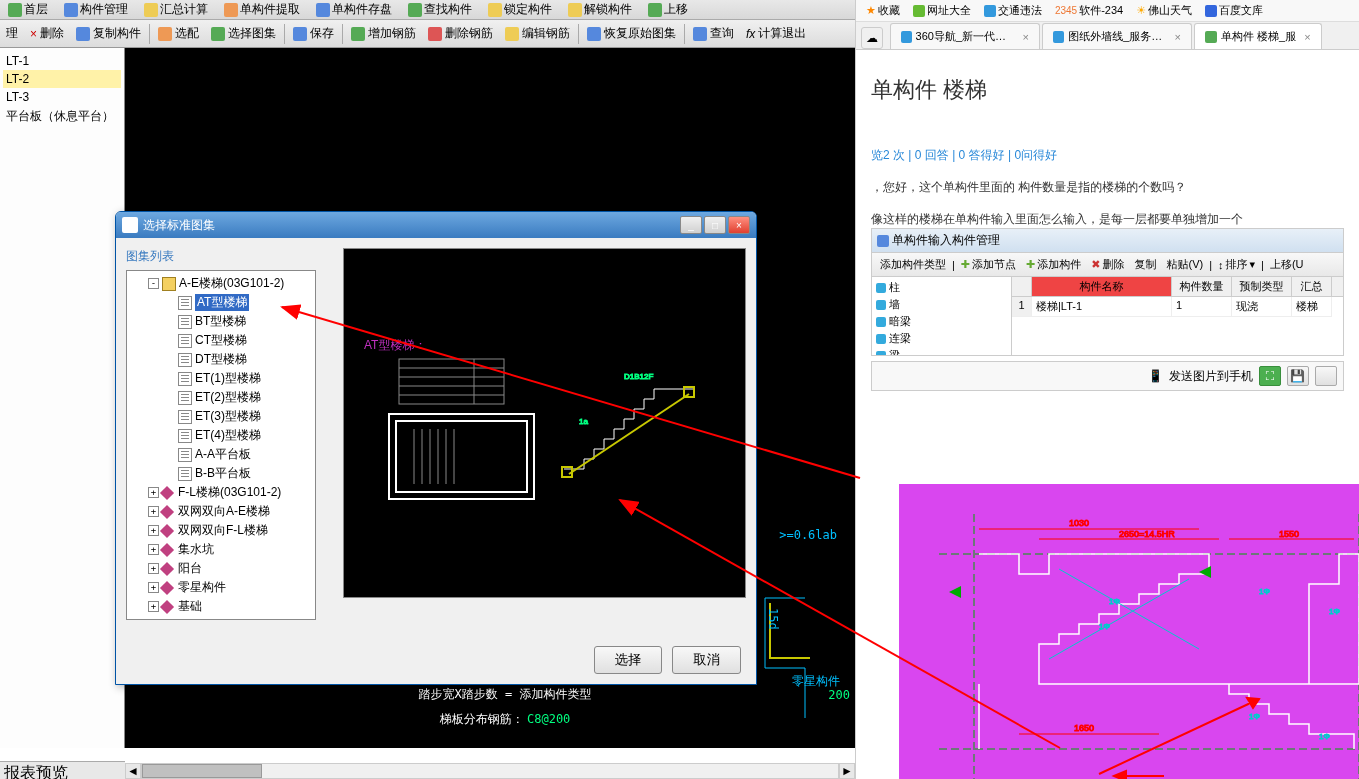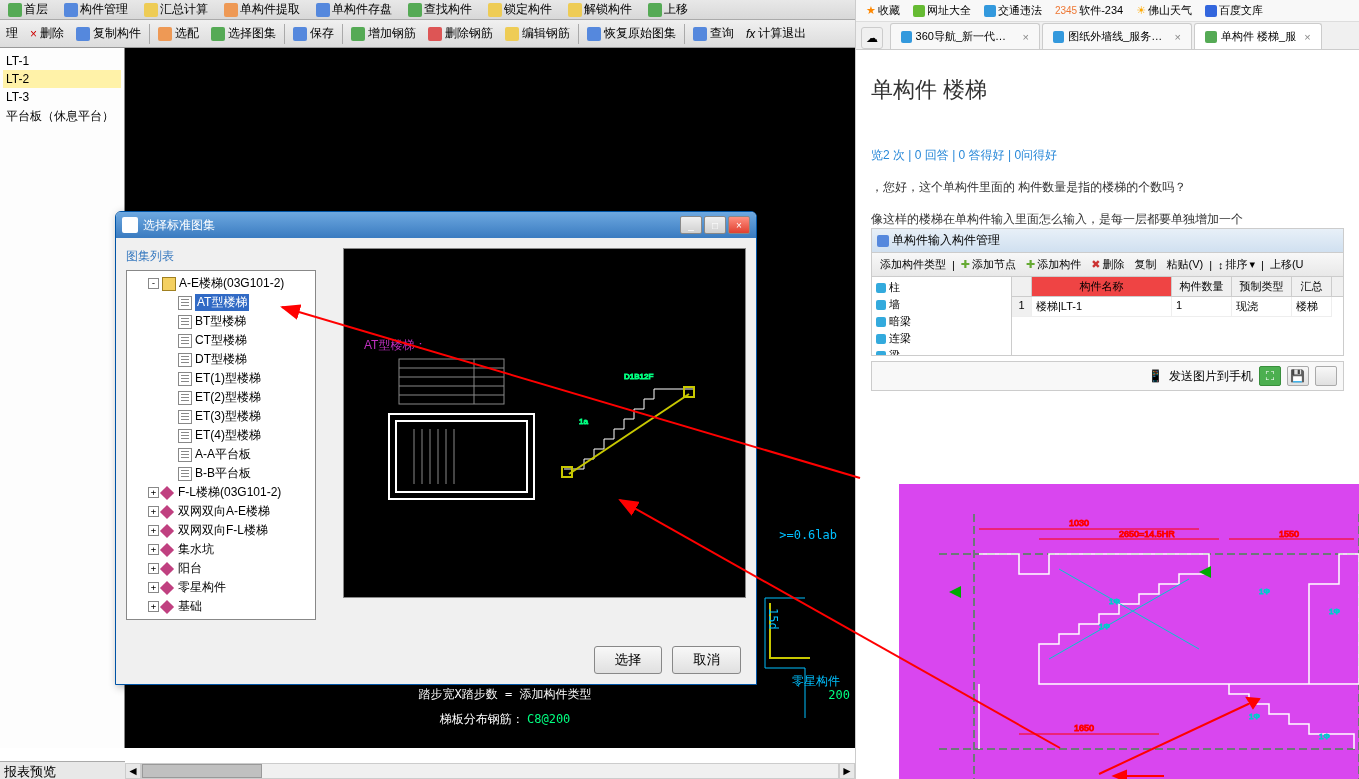--- a/index.html
+++ b/index.html
@@ -89,21 +89,21 @@
 .send-bar { display: flex; align-items: center; justify-content: flex-end; padding: 4px 6px; background: #f8f8f8; border: 1px solid #ccc; gap: 6px; }
 .sb-btn { width: 22px; height: 20px; border: 1px solid #aaa; background: linear-gradient(#f8f8f8,#e0e0e0); border-radius: 2px; display: flex; align-items: center; justify-content: center; }
 .sb-btn.green { background: #4caf50; color: #fff; border-color: #388e3c; }
 
 
 .bottom-cad { position: absolute; left: 899px; top: 460px; width: 504px; height: 315px; background: #d946ef; margin-top: 24px; }
 
 
 .arrow-svg { position: absolute; pointer-events: none; z-index: 100; }
 
-.status-bar { position: absolute; bottom: 0; left: 0; width: 125px; height: 18px; background: #e8e8e8; border-top: 1px solid #aaa; padding: 1px 4px; font-size: 13px; }
+.status-bar { position: absolute; bottom: 0; left: 0; width: 125px; height: 18px; background: #e8e8e8; border-top: 1px solid #aaa; padding: 1px 4px; font-size: 16px; }
 
 
 .ico { width: 14px; height: 14px; display: inline-block; border-radius: 2px; }
 .ico-g { background: #5a5; } .ico-b { background: #58d; } .ico-y { background: #ec5; } .ico-r { background: #d55; } .ico-o { background: #e95; }
 </style>
 </head>
 <body>
 
 <div class="top-menu">
   <div class="top-menu-item">

